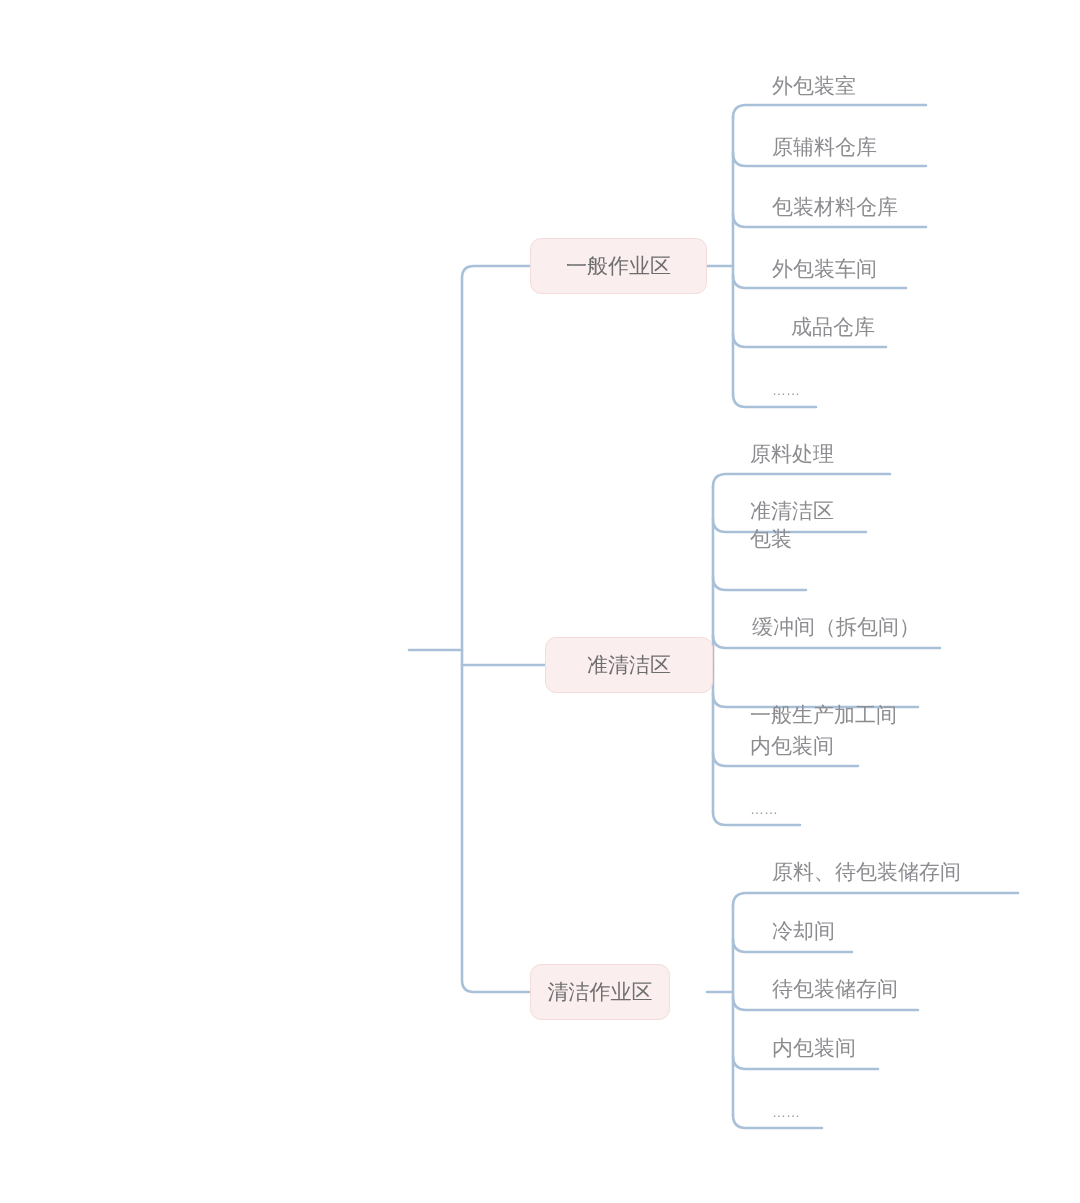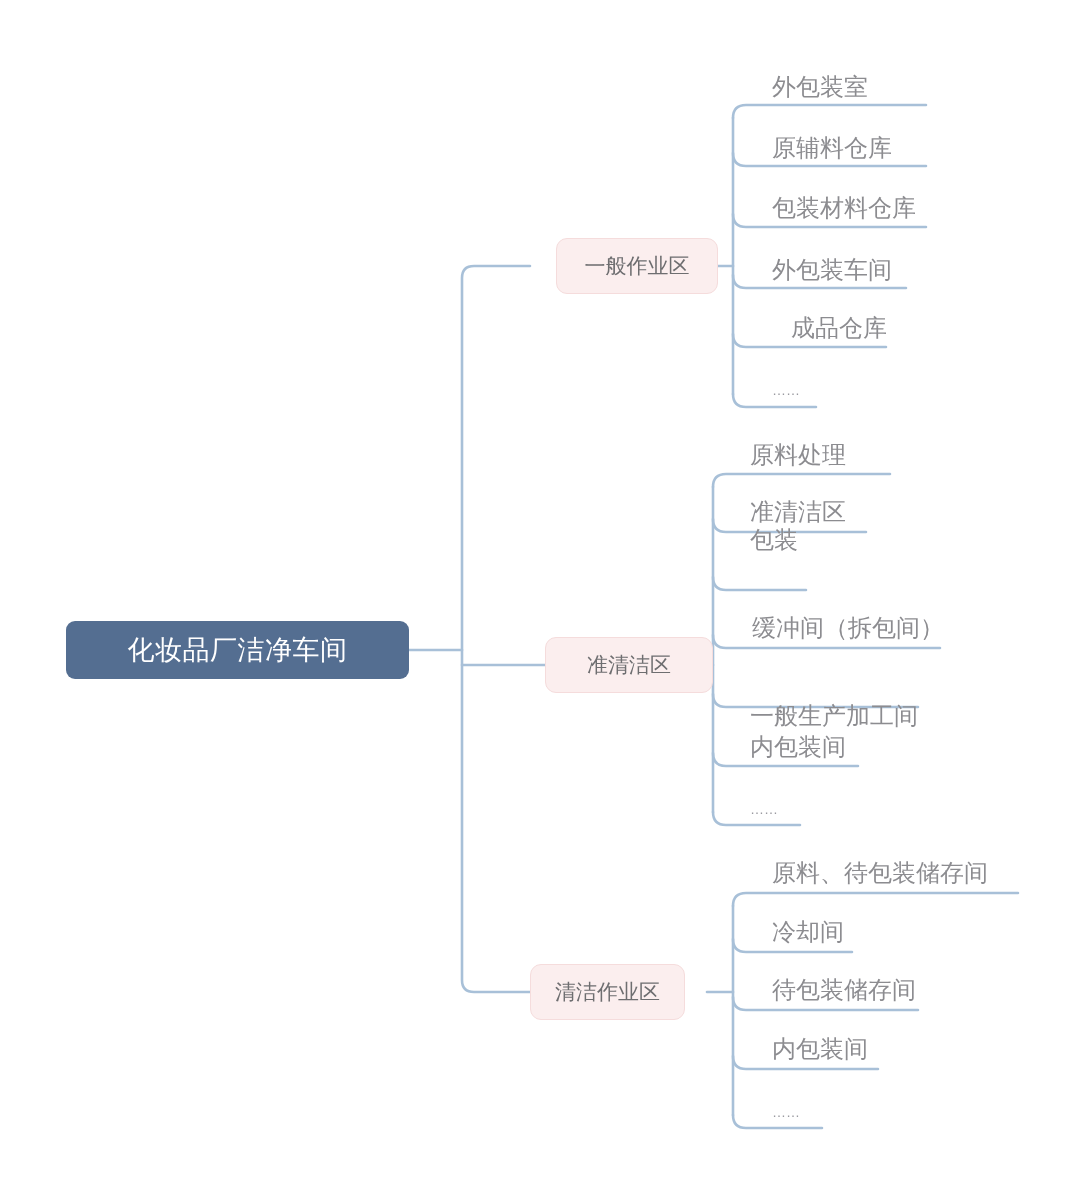--- a/index.html
+++ b/index.html
@@ -52,21 +52,21 @@
     background: #fbeeee;
     border: 1.5px solid #f5dcdc;
     color: #6e6e70;
     border-radius: 11px;
     font-size: 21px;
     height: 56px;
   }
   .leaf-label {
     position: absolute;
     color: #8c8c90;
-    font-size: 24px;
+    font-size: 21px;
     white-space: nowrap;
     line-height: 1;
   }
   .leaf-label.ellipsis {
     font-size: 14px;
     color: #9a9aa0;
     letter-spacing: 0px;
   }
 </style>
 </head>
@@ -99,26 +99,25 @@
         <path d="M 707 992 H 733"></path>
         <path d="M 733 906 Q 733 893 746 893 H 1018"></path>
         <path d="M 733 939 Q 733 952 746 952 H 852"></path>
         <path d="M 733 997 Q 733 1010 746 1010 H 918"></path>
         <path d="M 733 1056 Q 733 1069 746 1069 H 878"></path>
         <path d="M 733 1115 Q 733 1128 746 1128 H 822"></path>
         <path d="M 733 906 V 1115"></path>
       </g>
   </svg>
 
-  <div class="node root-node">化妆品厂洁净车间</div>
 
   <div id="branch-layer">
-      <div class="node branch-node" style="left: 556px; top: 238px; width: 162px;">一般作业区</div>
+      <div class="node branch-node" style="left: 530px; top: 238px; width: 177px;">一般作业区</div>
       <div class="node branch-node" style="left: 545px; top: 637px; width: 168px;">准清洁区</div>
-      <div class="node branch-node" style="left: 530px; top: 964px; width: 155px;">清洁作业区</div>
+      <div class="node branch-node" style="left: 530px; top: 964px; width: 140px;">清洁作业区</div>
     </div>
   <div id="leaf-layer">
       <div class="leaf-label" style="left: 772px; top: 75px;">外包装室</div>
       <div class="leaf-label" style="left: 772px; top: 136px;">原辅料仓库</div>
       <div class="leaf-label" style="left: 772px; top: 196px;">包装材料仓库</div>
       <div class="leaf-label" style="left: 772px; top: 258px;">外包装车间</div>
       <div class="leaf-label" style="left: 772px; top: 316px; margin-left: 19px;">成品仓库</div>
       <div class="leaf-label ellipsis" style="left: 772px; top: 383px;">……</div>
       <div class="leaf-label" style="left: 750px; top: 443px;">原料处理</div>
       <div class="leaf-label" style="left: 750px; top: 500px;">准清洁区</div>

